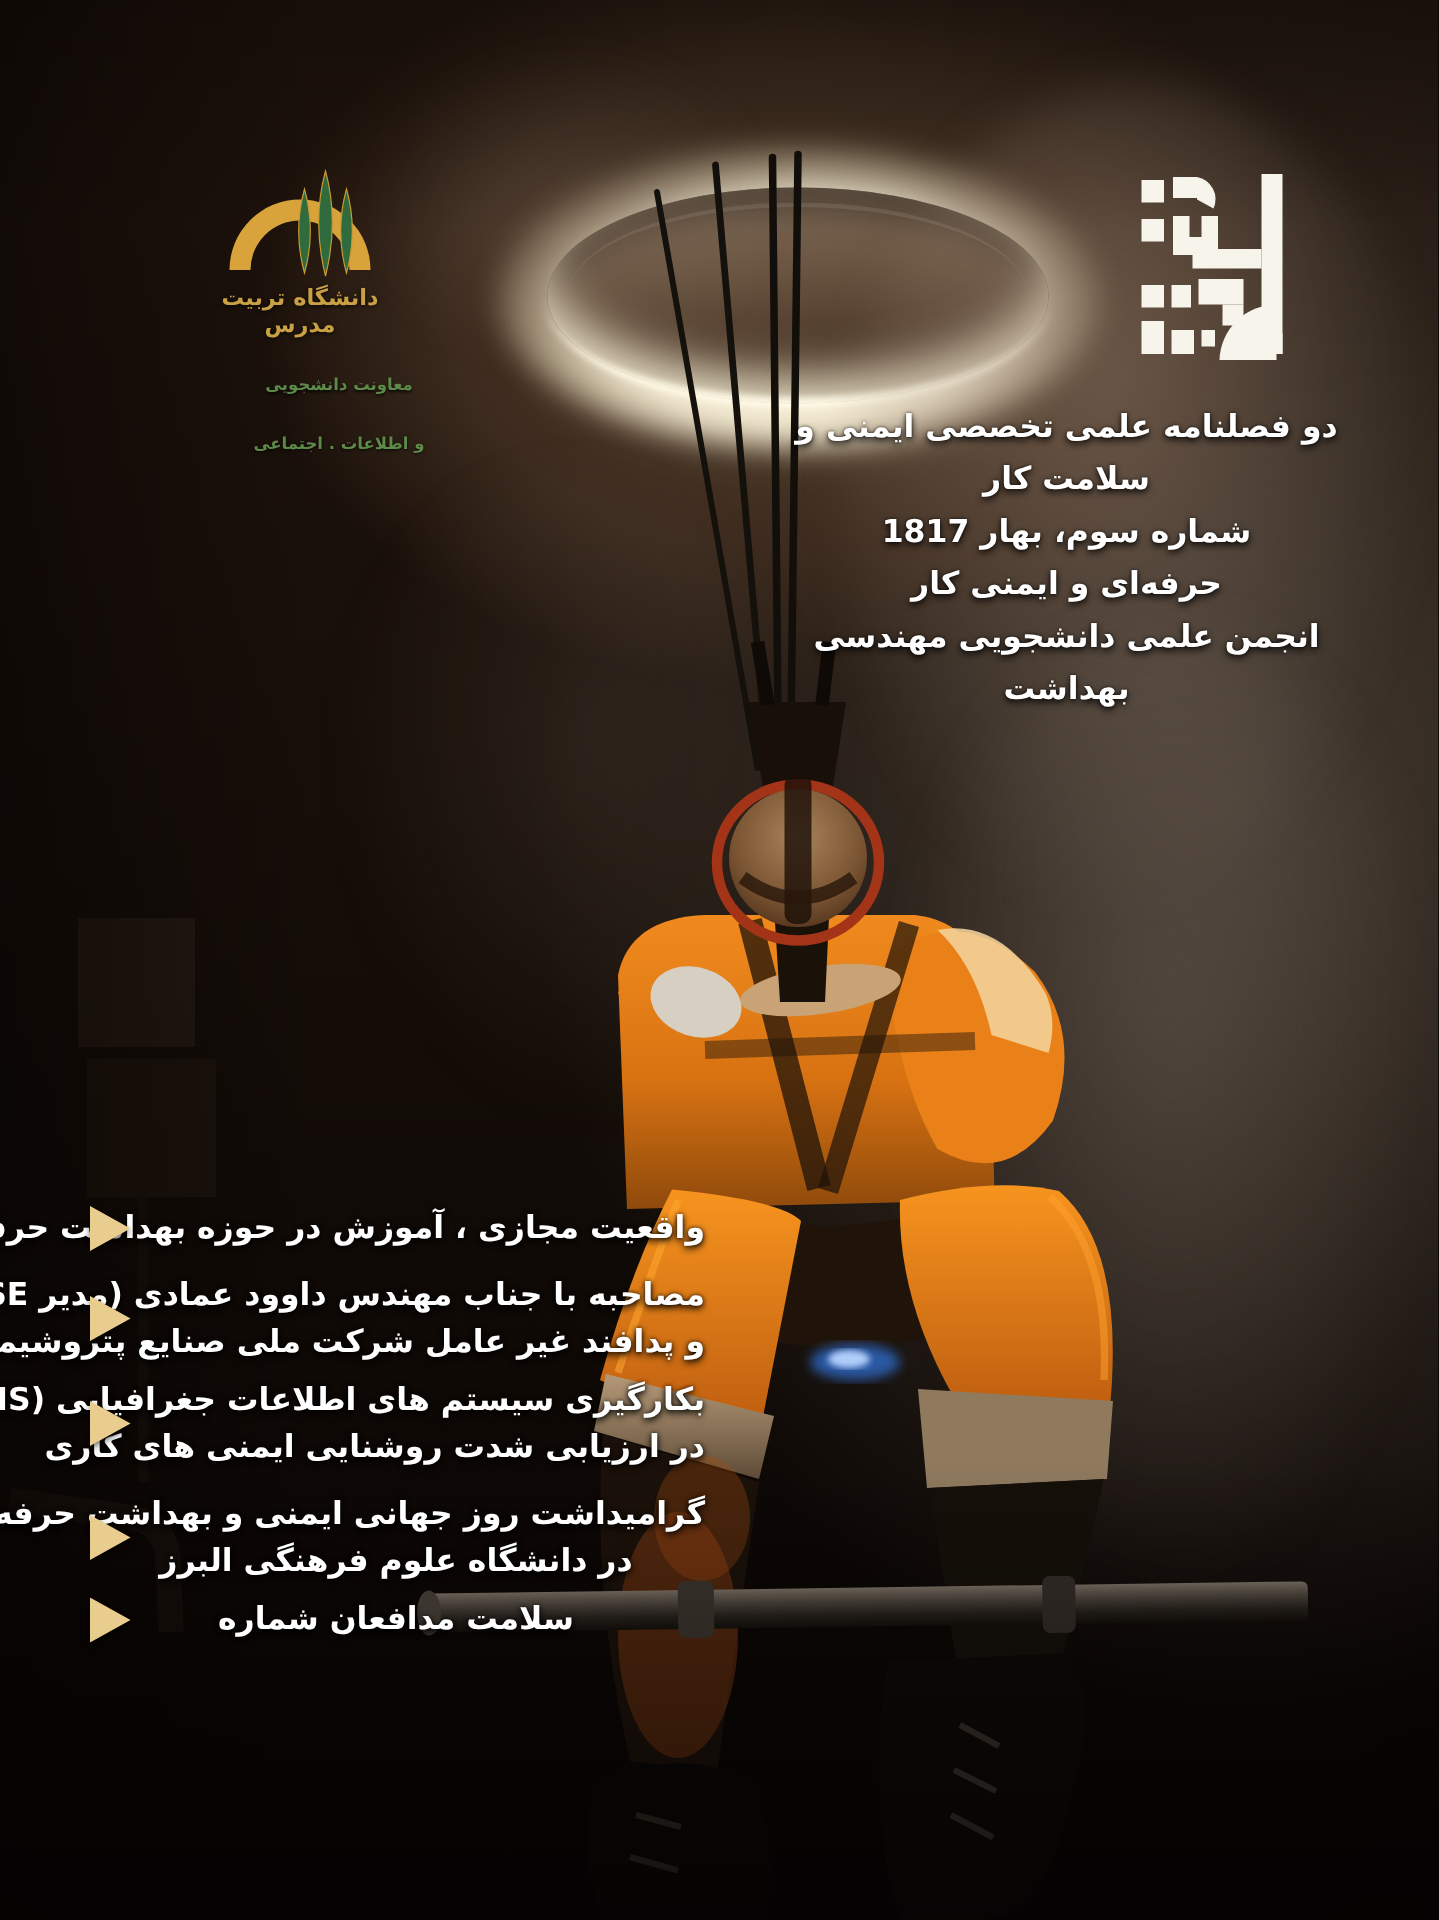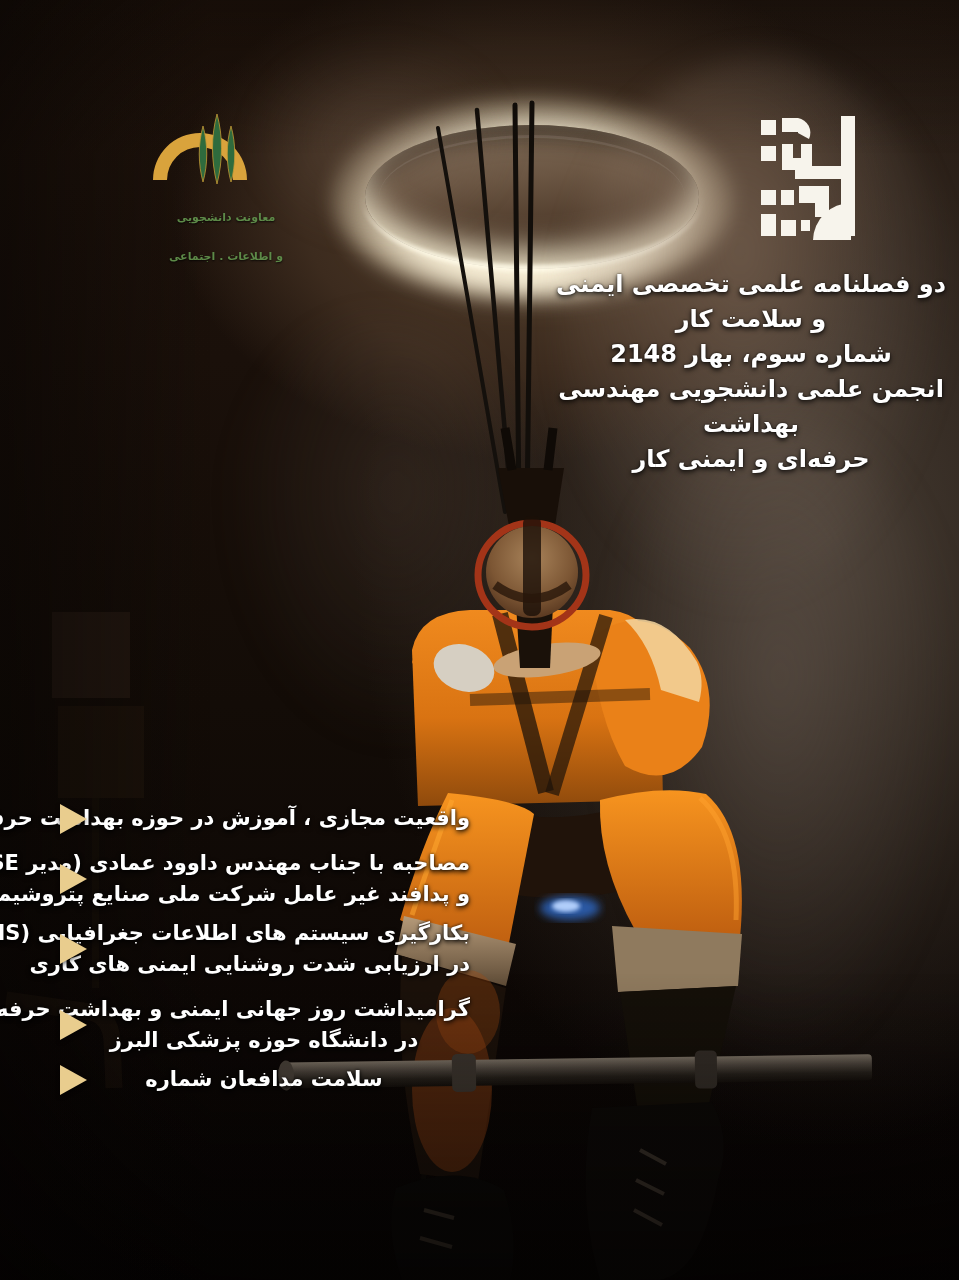--- a/index.html
+++ b/index.html
@@ -38,22 +38,22 @@
   
   .univ{position:absolute;left:122px;top:108px;width:156px;text-align:center;color:var(--logo-gold,#c9a144);}
   .univ .emblem{display:block;margin:0 auto;}
   .univ-title{font-size:15px;font-weight:bold;margin-top:3px;letter-spacing:.5px;
        color:var(--logo-gold,#c9a144);text-shadow:0 1px 3px rgba(0,0,0,.8);}
   .univ-sub{font-size:11px;font-weight:bold;line-height:14px;color:var(--logo-green,#5d8a48);
        transform:translateX(26px);text-shadow:0 1px 2px rgba(0,0,0,.8);margin-top:25px;}
   
   .kufic{position:absolute;left:743px;top:102px;width:122px;height:144px;}
   
-  .masthead{position:absolute;left:546px;top:267px;width:410px;text-align:center;direction:rtl;
-       color:var(--text-color,#fff);font-weight:bold;font-size:24px;line-height:35px;
+  .masthead{position:absolute;left:506px;top:267px;width:410px;text-align:center;direction:rtl;
+       color:var(--text-color,#fff);font-weight:bold;font-size:21px;line-height:35px;
        text-shadow:0 2px 5px rgba(0,0,0,.9),0 0 2px rgba(0,0,0,.65);}
   
   .toc{position:absolute;left:58px;top:803px;width:412px;}
   .toc-item{position:relative;margin-bottom:14px;}
   .toc-item.gap-s{margin-bottom:8px;}
   .tri{position:absolute;left:2px;top:50%;transform:translateY(-50%);width:0;height:0;
        border-top:15px solid transparent;border-bottom:15px solid transparent;
        border-left:27px solid var(--bullet-triangle,#e9cd8e);
        filter:drop-shadow(0 2px 2px rgba(0,0,0,.6));}
   .toc-text{direction:rtl;text-align:center;white-space:nowrap;color:var(--text-color,#fff);
@@ -174,20 +174,21 @@
 
   <div class="univ">
     <svg class="emblem" width="112" height="78" viewBox="0 0 110 78">
       <path d="M8,72 A47,47 0 0 1 102,72 L88,72 A33,33 0 0 0 22,72 Z" fill="#d9a33c"></path>
       <g stroke="#c79a35" stroke-width=".8">
         <path d="M58,18 C63,36 63,56 58,74 C53,56 53,36 58,18 Z" fill="#2f6b3d"></path>
         <path d="M72,6 C78,28 78,52 72,76 C66,52 66,28 72,6 Z" fill="#2f6b3d"></path>
         <path d="M86,18 C91,36 91,56 86,74 C81,56 81,36 86,18 Z" fill="#2f6b3d"></path>
       </g>
     </svg>
+    <div class="univ-title">دانشگاه تربیت مدرس</div>
     <div class="univ-sub">معاونت دانشجویی</div>
     <div class="univ-sub">و اطلاعات . اجتماعی</div>
   </div>
 
   <div class="kufic">
     <svg width="122" height="144" viewBox="0 0 122 144">
       <g fill="var(--logo-white,#f7f4ec)">
         <rect x="98" y="14" width="14" height="120"></rect>
         <rect x="76" y="120" width="36" height="14"></rect>
         <rect x="18" y="18" width="15" height="15"></rect>
@@ -205,44 +206,44 @@
         <rect x="18" y="112" width="15" height="22"></rect>
         <rect x="38" y="118" width="15" height="16"></rect>
         <rect x="58" y="118" width="9" height="11"></rect>
         <path d="M70,138 a38,38 0 0 1 38,-37 l0,37 z"></path>
       </g>
     </svg>
   </div>
 
   <div class="masthead">
     <div>دو فصلنامه علمی تخصصی ایمنی و سلامت کار</div>
-    <div>شماره سوم، بهار 2148</div>
+    <div>شماره سوم، بهار 1817</div>
+    <div>حرفه‌ای و ایمنی کار</div>
     <div>انجمن علمی دانشجویی مهندسی بهداشت</div>
-    <div>حرفه‌ای و ایمنی کار</div>
   </div>
 
   <div class="toc">
     <div class="toc-item">
       <span class="tri"></span>
       <div class="toc-text">واقعیت مجازی ، آموزش در حوزه بهداشت حرفه‌ای</div>
     </div>
     <div class="toc-item gap-s">
       <span class="tri"></span>
       <div class="toc-text">مصاحبه با جناب مهندس داوود عمادی (مدیر HSE</div>
       <div class="toc-text">و پدافند غیر عامل شرکت ملی صنایع پتروشیمی )</div>
     </div>
     <div class="toc-item">
       <span class="tri"></span>
       <div class="toc-text">بکارگیری سیستم های اطلاعات جغرافیایی (GIS)</div>
       <div class="toc-text">در ارزیابی شدت روشنایی ایمنی های کاری</div>
     </div>
     <div class="toc-item gap-s">
       <span class="tri"></span>
       <div class="toc-text">گرامیداشت روز جهانی ایمنی و بهداشت حرفه ای</div>
-      <div class="toc-text">در دانشگاه حوزه پزشکی البرز</div>
+      <div class="toc-text">در دانشگاه علوم فرهنگی البرز</div>
     </div>
     <div class="toc-item">
       <span class="tri"></span>
       <div class="toc-text">سلامت مدافعان شماره</div>
     </div>
   </div>
 
 </div>
 
 </body></html>

